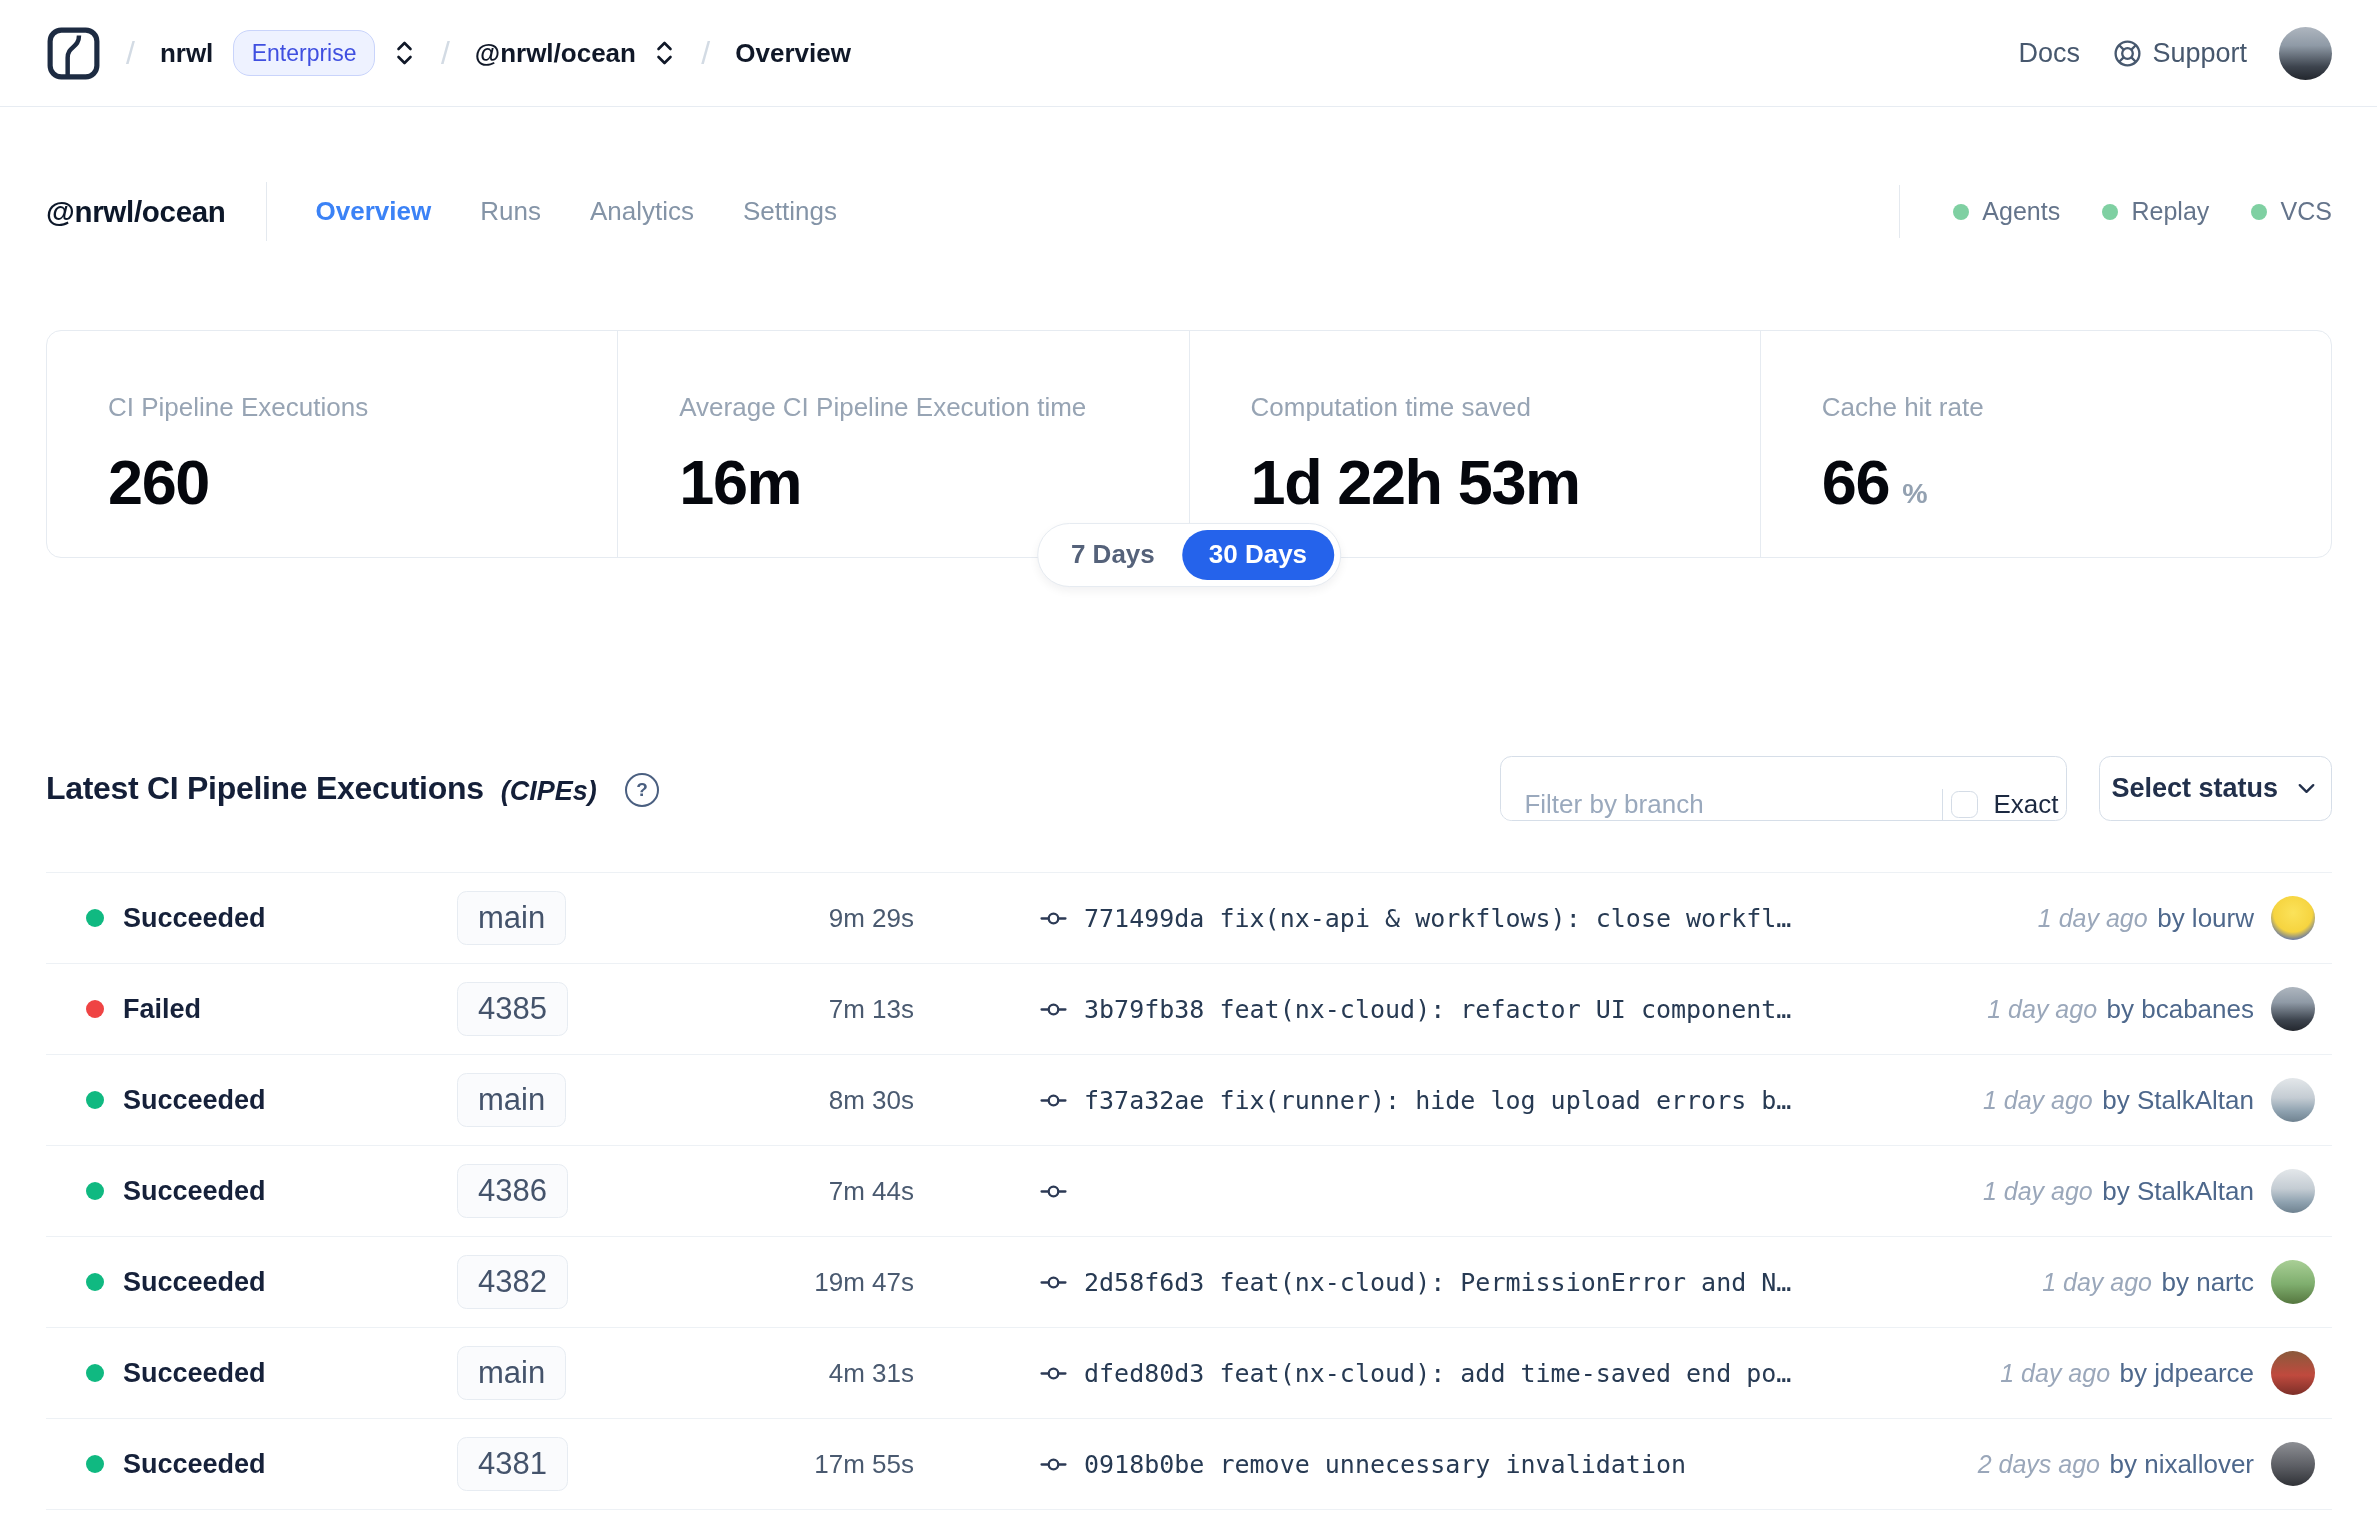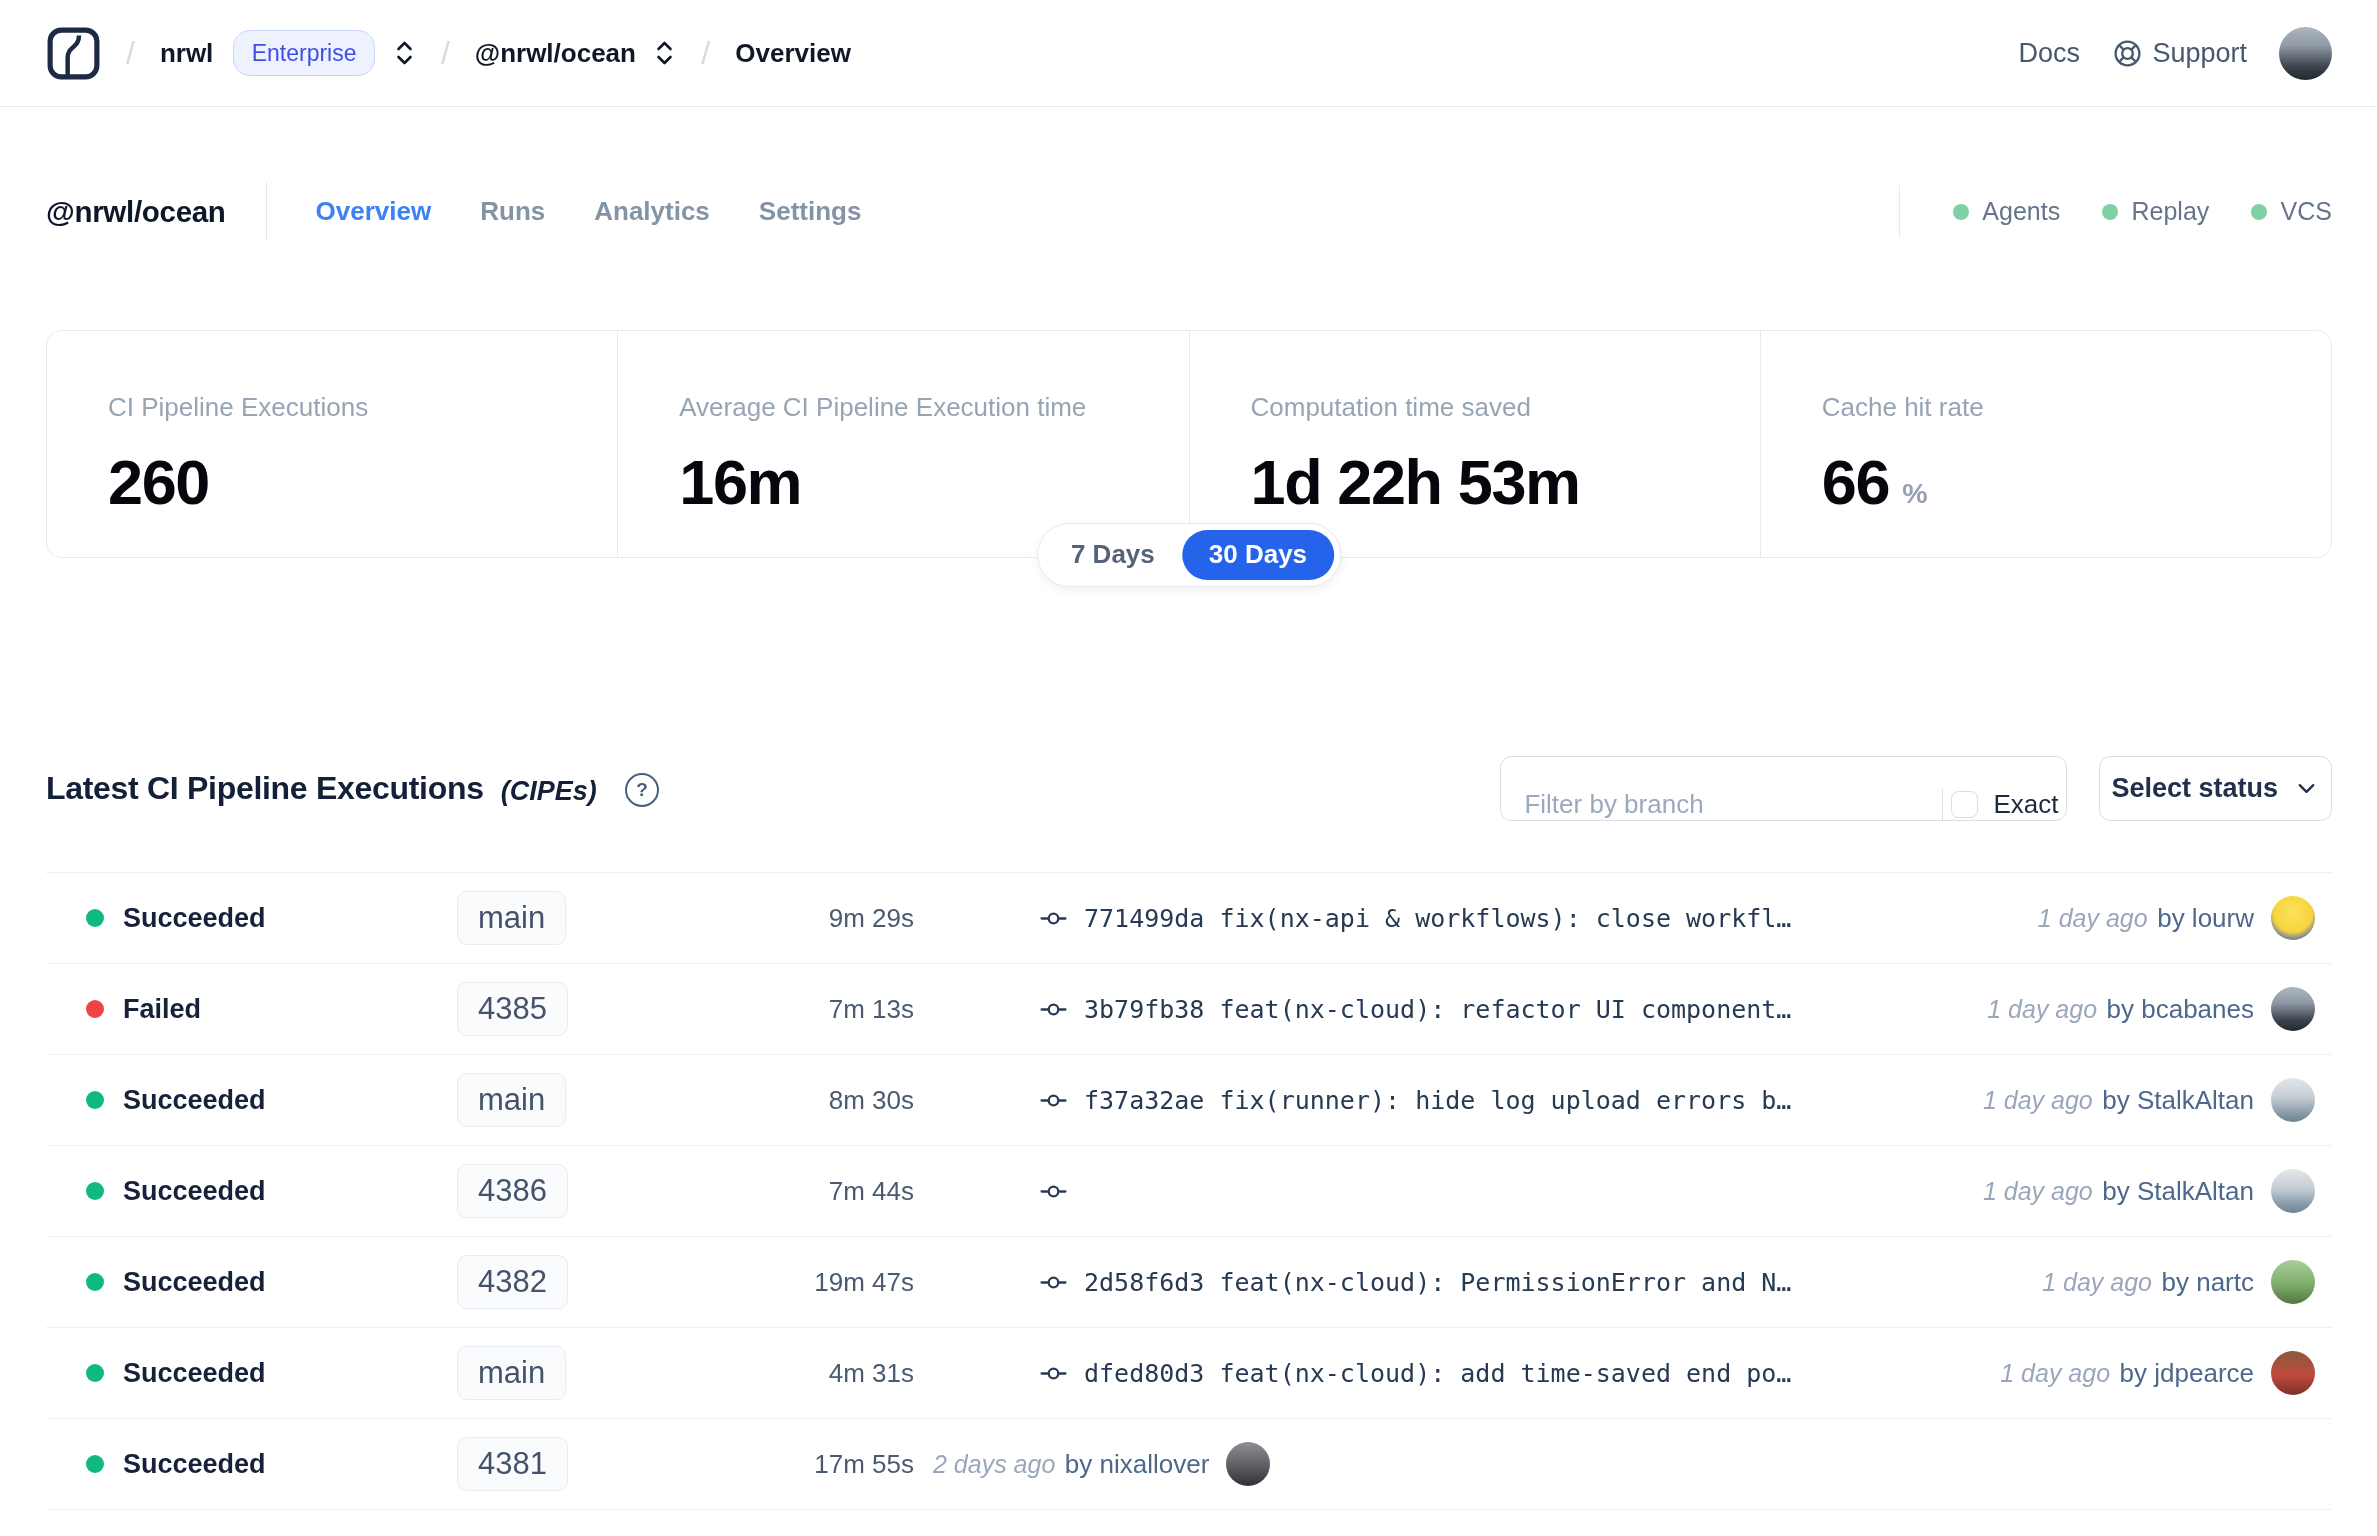--- a/index.html
+++ b/index.html
@@ -38,21 +38,21 @@
   .av-jdpearce   { background:linear-gradient(180deg,#8a5a3c 0%,#c04a3e 55%,#7c2f28 100%); }
   .av-nixallover { background:linear-gradient(180deg,#8d8f94 0%,#5c5e64 55%,#303237 100%); }
 
   
   .page-head {
     display:flex; align-items:center; padding:0 46px; margin-top:74px; height:61px;
   }
   .ws-title { font-size:29.5px; font-weight:700; color:#0c1729; letter-spacing:-0.3px; }
   .vdiv { width:1px; height:59px; background:#e4e9ef; margin:0 49px 0 40px; }
   .tabs { display:flex; align-items:center; gap:49px; }
-  .tab { font-size:26px; font-weight:700; color:#8494a7; cursor:pointer; }
+  .tab { font-size:26px; font-weight:400; color:#8494a7; cursor:pointer; }
   .tab.active { color:var(--accent-tab); font-weight:600; }
   .head-status { margin-left:auto; display:flex; align-items:center; gap:42px; }
   .hs-div { width:1px; height:53px; background:#e4e9ef; margin-right:11.4px; }
   .hs-item { display:flex; align-items:center; gap:13.3px; }
   .hs-dot { width:16px; height:16px; border-radius:50%; background:var(--status-green); }
   .hs-label { font-size:25px; color:#64748b; font-weight:500; }
 
   
   .cards-wrap { margin:88px 46px 0 46px; position:relative; }
   .cards {
@@ -407,20 +407,28 @@
 
   <div class="row">
     <div class="cell-status">
       <span class="dot green"></span>
       <span class="status-text">Succeeded</span>
     </div>
     <div class="cell-branch">
       <span class="branch-badge">4381</span>
     </div>
     <div class="cell-duration">17m 55s</div>
+    <div class="cell-commit">
+      <svg viewBox="0 0 26 26" width="27" height="27" fill="none" stroke="#2c3a55" stroke-width="2.2" stroke-linecap="round">
+        <line x1="1.5" y1="13" x2="7.5" y2="13"></line>
+          <circle cx="13" cy="13" r="4.6"></circle>
+          <line x1="18.5" y1="13" x2="24.5" y2="13"></line>
+      </svg>
+      <span class="commit-text">0918b0be remove unnecessary invalidation</span>
+    </div>
     <div class="cell-meta">
       <span class="time-ago">2 days ago</span>
       <span class="author">by nixallover</span>
       <span class="avatar row-avatar av-nixallover"></span>
     </div>
   </div>
 </div>
 
 
 </body></html>

